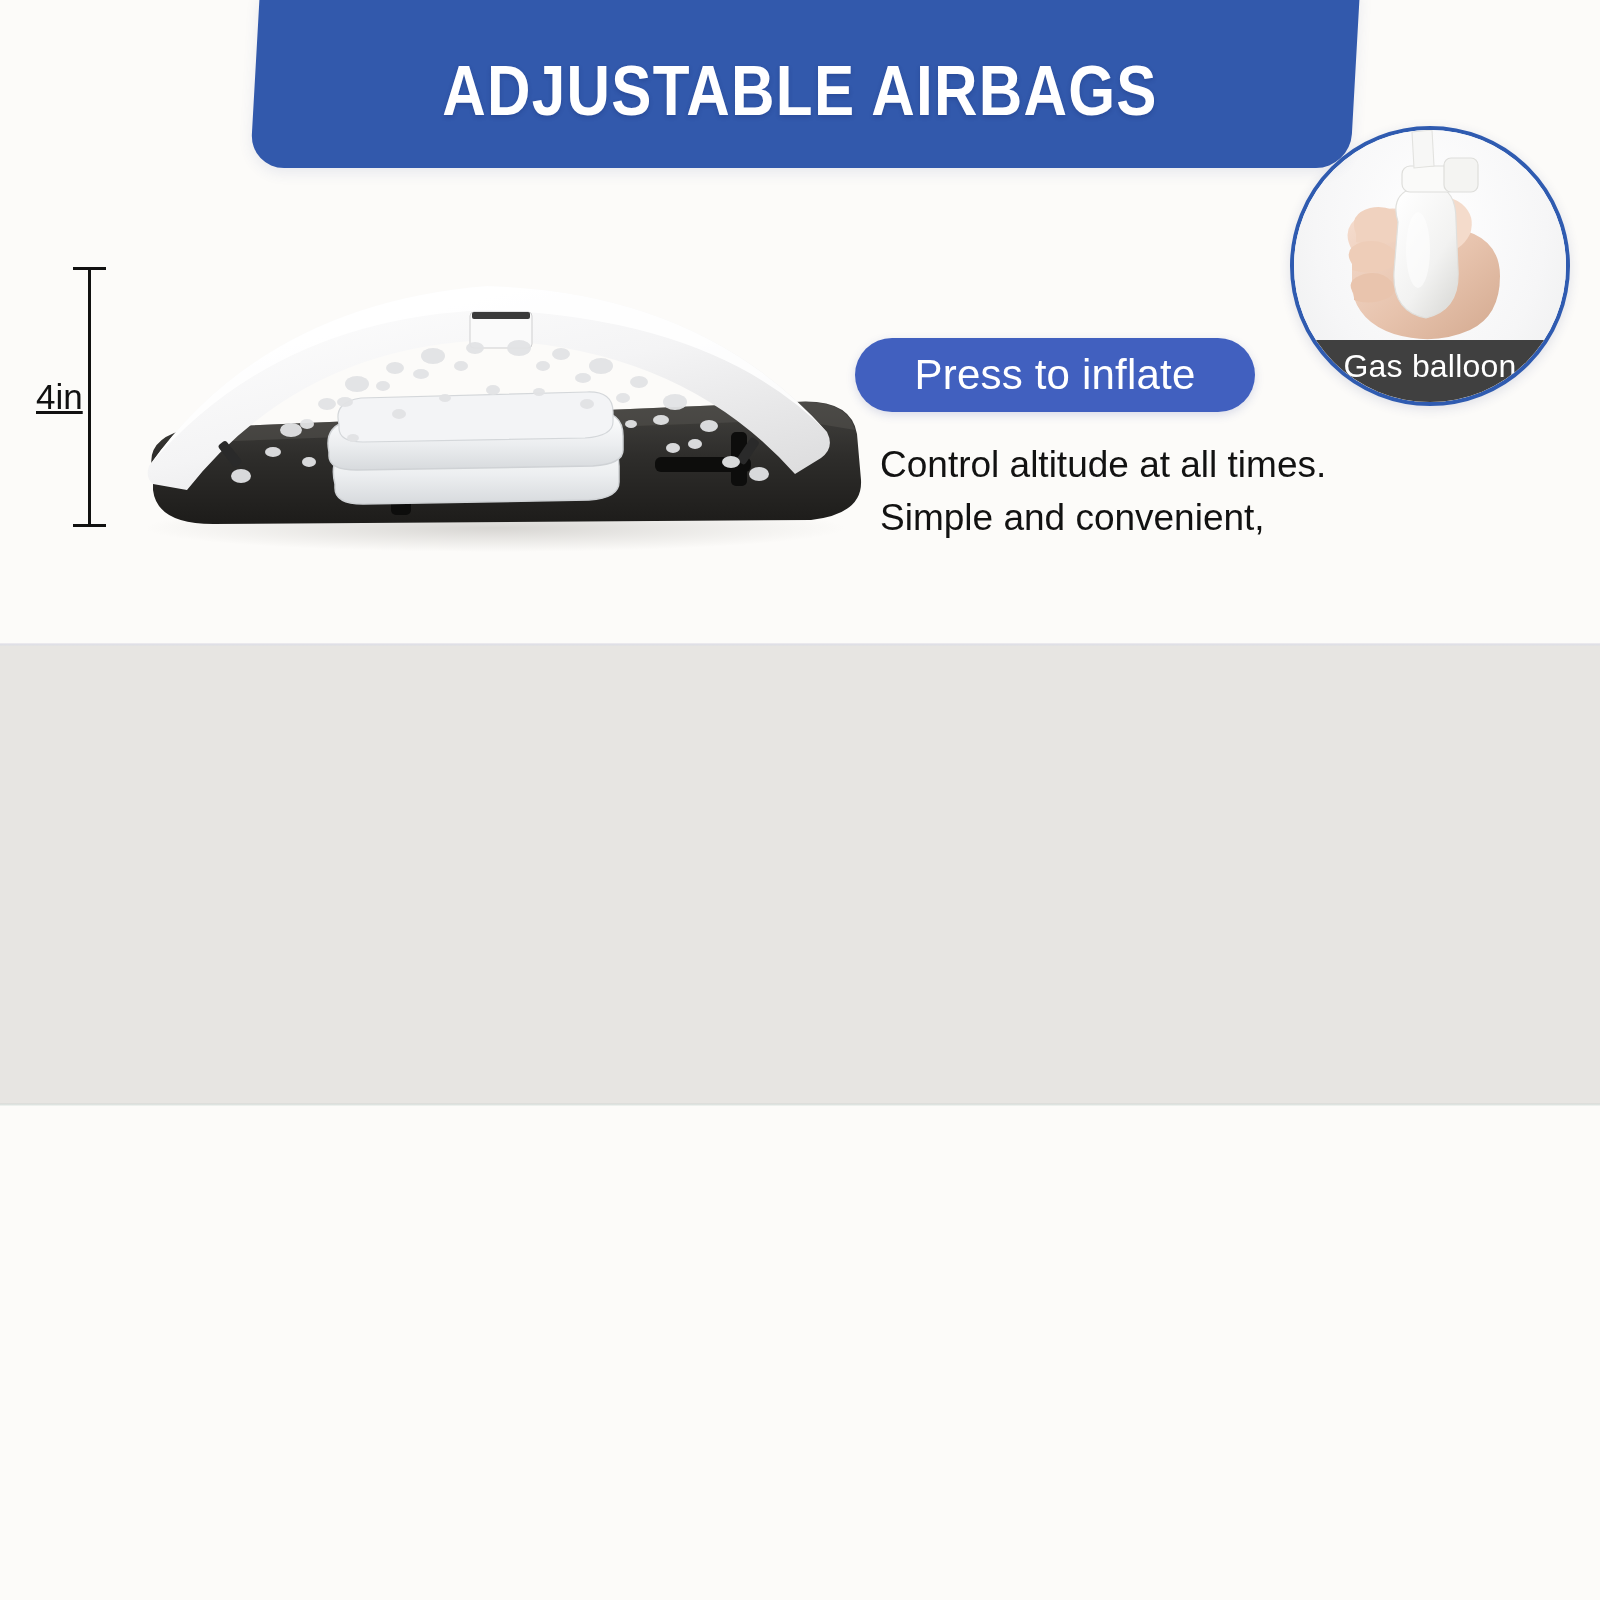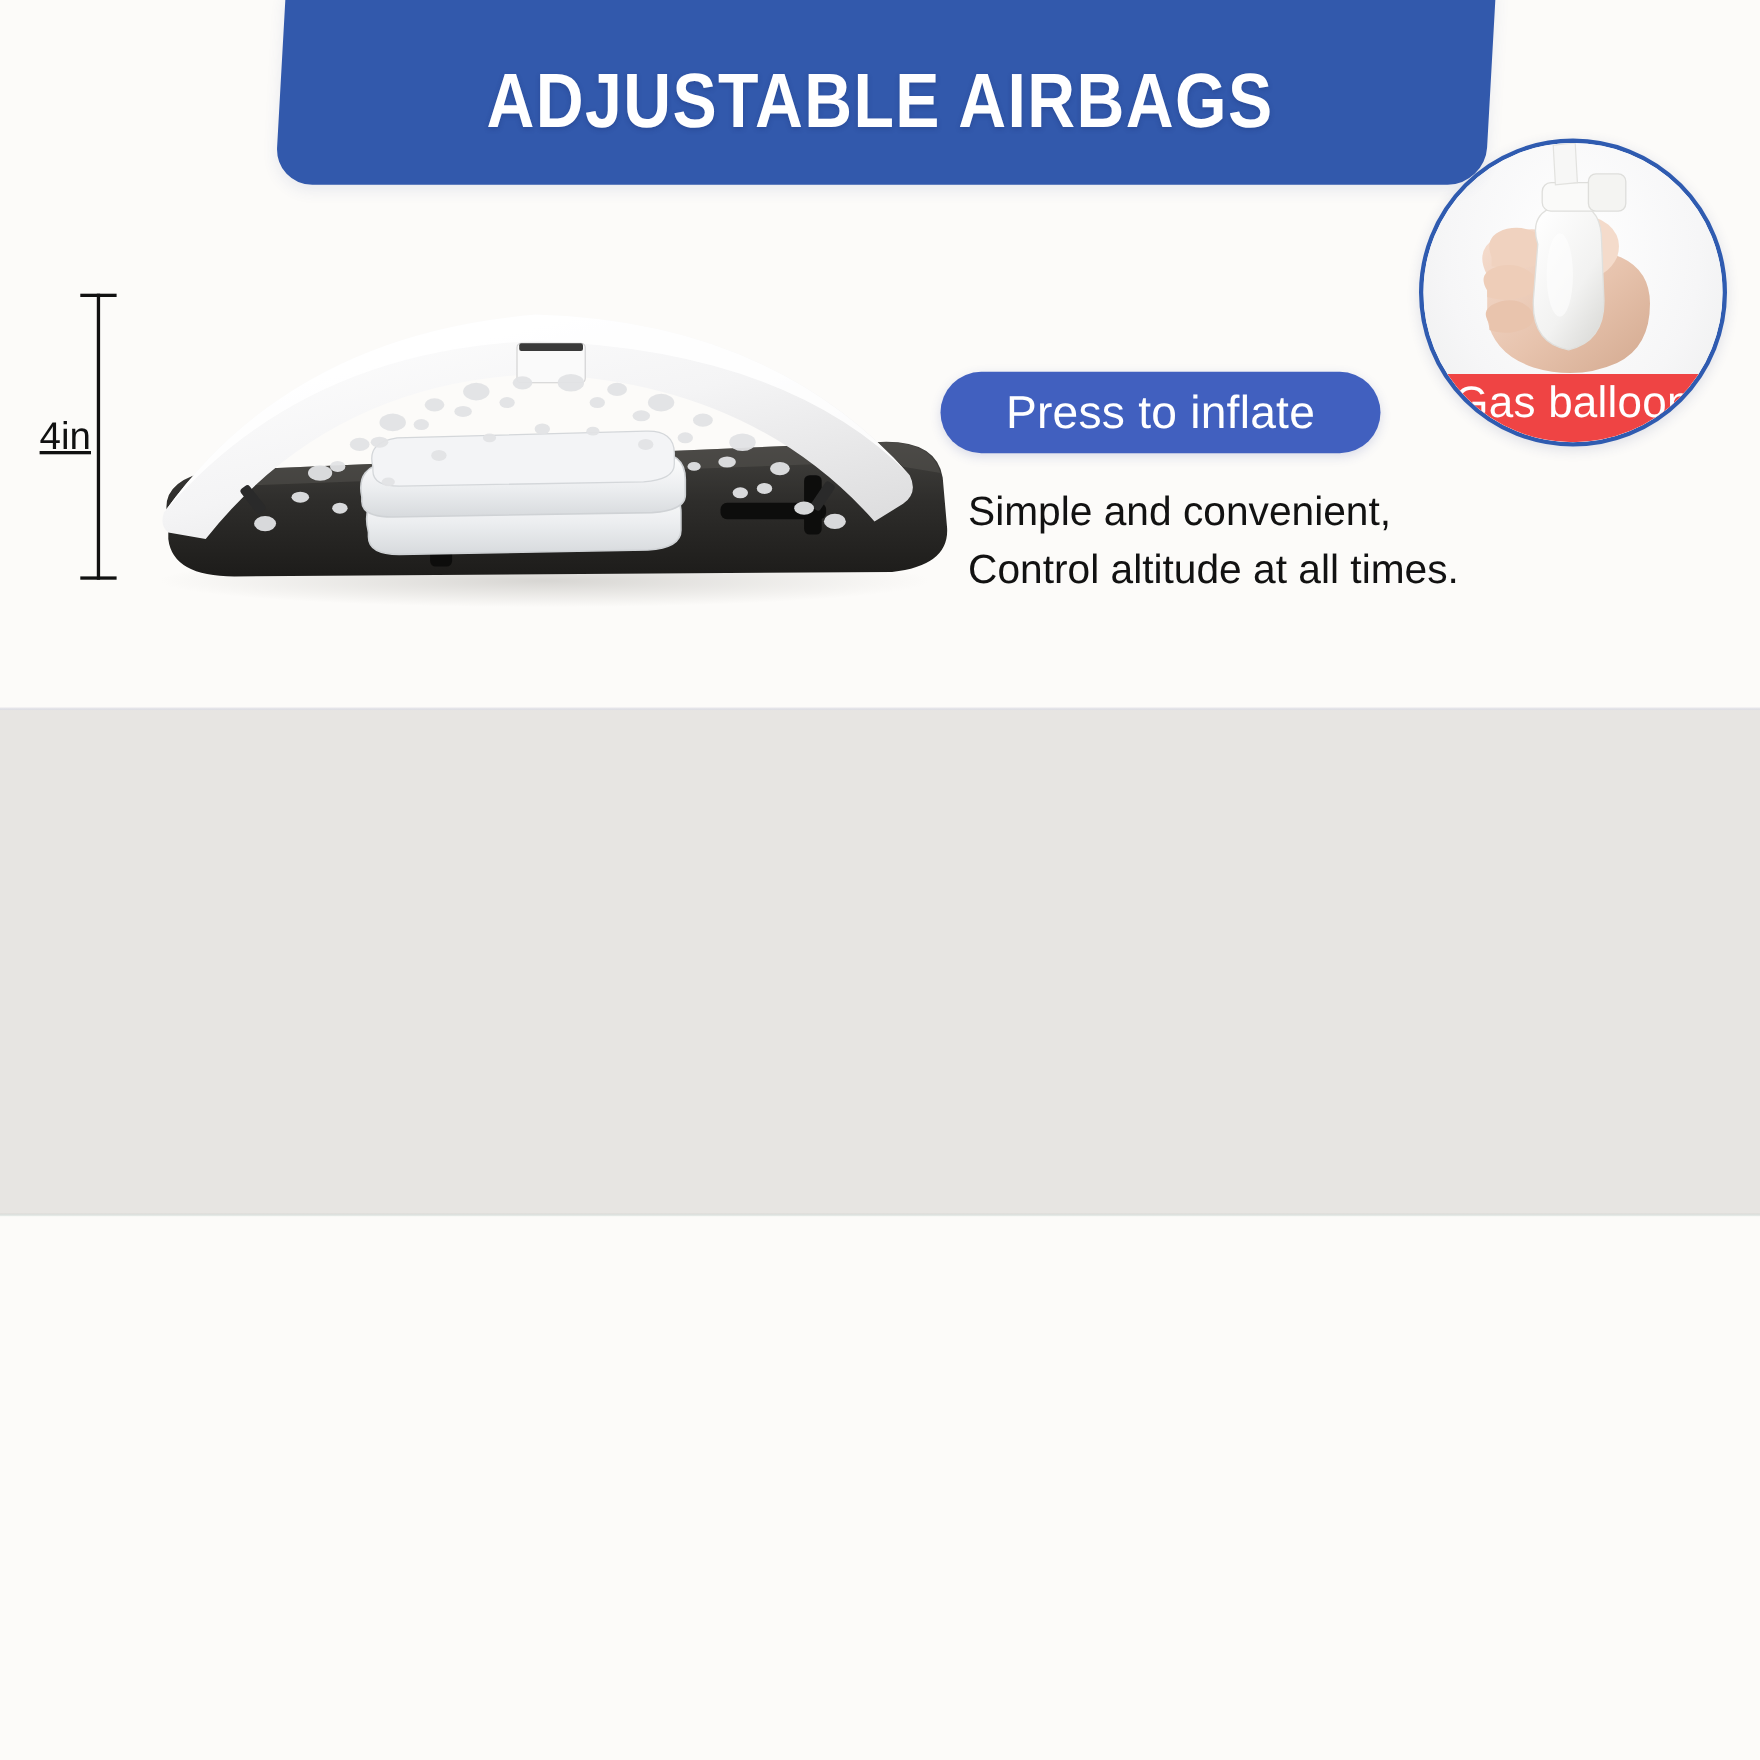--- a/index.html
+++ b/index.html
@@ -73,23 +73,23 @@
     background:#ffffff;
     border:4px solid #2f5bb0;
     overflow:hidden;
     box-shadow:0 3px 12px rgba(40,60,120,.14);
   }
   #inset-gas{left:1290px;top:126px;width:272px;height:272px;}
   .inset-photo{position:absolute;inset:0;background:
       radial-gradient(ellipse at 50% 35%,#ffffff 0%,#f6f6f7 60%,#eceded 100%);}
   .inset-caption{
     position:absolute;left:0;right:0;bottom:0;
-    background:#ef4444;color:#fff;
+    background:#404040;color:#fff;
     text-align:center;
-    font-size:40px;line-height:36px;
+    font-size:32px;line-height:36px;
     padding:8px 0 10px 0;
     letter-spacing:.2px;
   }
   #cap-gas{height:44px;}
 
   
   .pump-wrap{position:absolute;inset:0;}
   .pump-svg{position:absolute;left:0;top:0;}
 
   
@@ -208,22 +208,22 @@
     <div class="dim" id="dim-4in">
       <div class="dim-line"></div>
       <div class="dim-cap top"></div>
       <div class="dim-cap bot"></div>
       <div class="dim-label">4in</div>
     </div>
 
     <div class="pill" id="pill-press">Press to inflate</div>
 
     <div class="body-text" id="text-press">
+      <div>Control altitude at all times.</div>
       <div>Simple and convenient,</div>
-      <div>Control altitude at all times.</div>
     </div>
 
     <div class="inset-circle" id="inset-gas">
       <div class="inset-photo"></div>
       <div class="pump-wrap">
         <svg class="pump-svg" width="264" height="264" viewBox="0 0 264 264" xmlns="http://www.w3.org/2000/svg">
           <defs>
             <linearGradient id="skinA" x1="0" y1="0" x2="1" y2="1">
               <stop offset="0" stop-color="#f6ded0"></stop>
                 <stop offset="0.55" stop-color="#e7c3ad"></stop>

